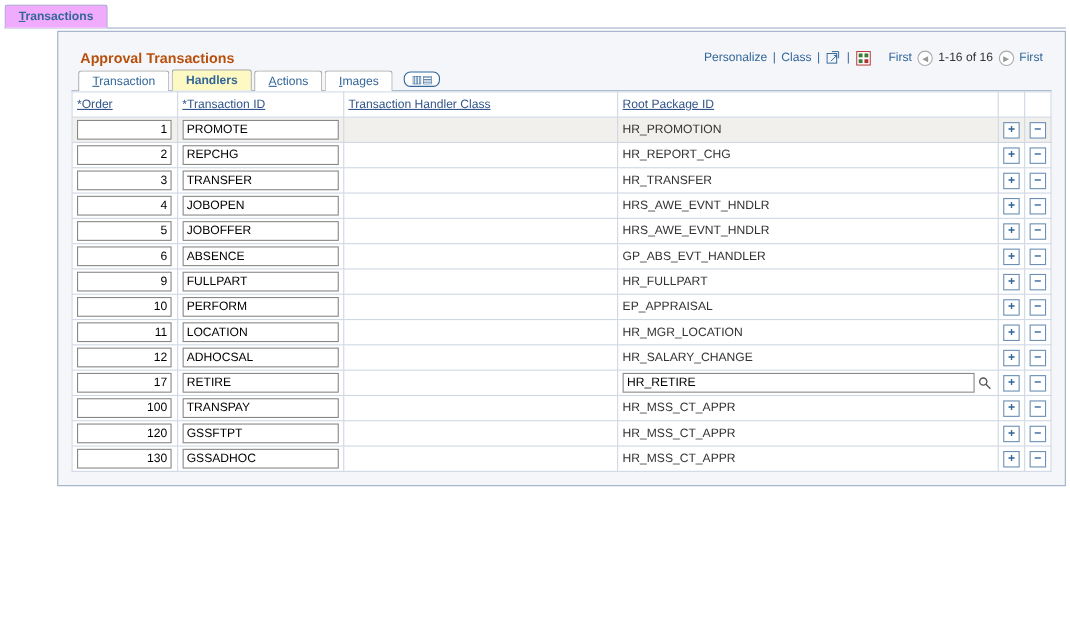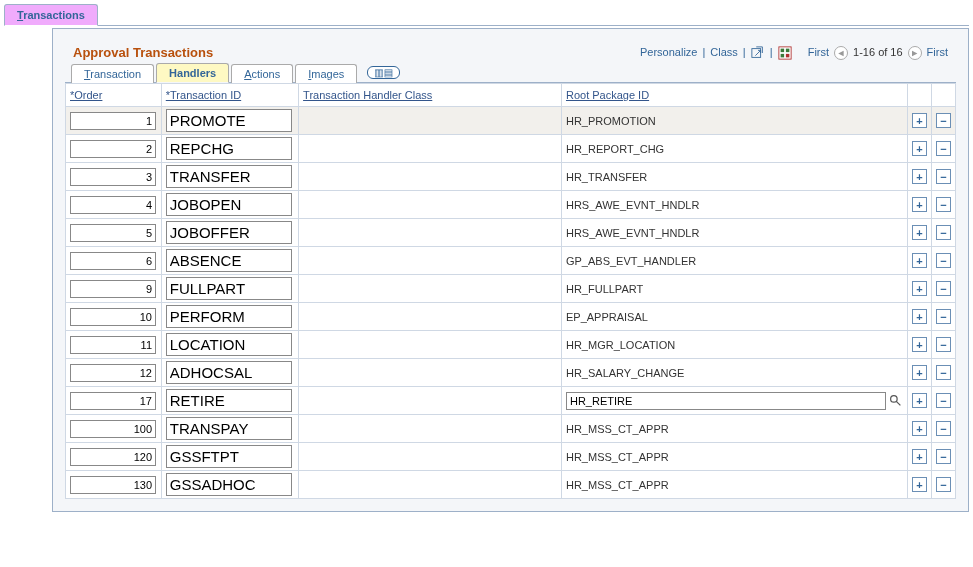--- a/index.html
+++ b/index.html
@@ -129,22 +129,22 @@
   }
   table.grid tr.highlight td { background: #f2f0ec; }
   input.order {
     width: 86px;
     text-align: right;
     font-size: 11px;
     padding: 2px 3px;
     border: 1px solid #888;
   }
   input.txnid {
-    width: 126px;
-    font-size: 15px;
+    width: 142px;
+    font-size: 11px;
     padding: 2px 3px;
     border: 1px solid #888;
   }
   input.rootpkg {
     width: 320px;
     font-size: 11px;
     padding: 2px 3px;
     border: 1px solid #888;
   }
   .root-wrap { display: flex; align-items: center; gap: 3px; }

